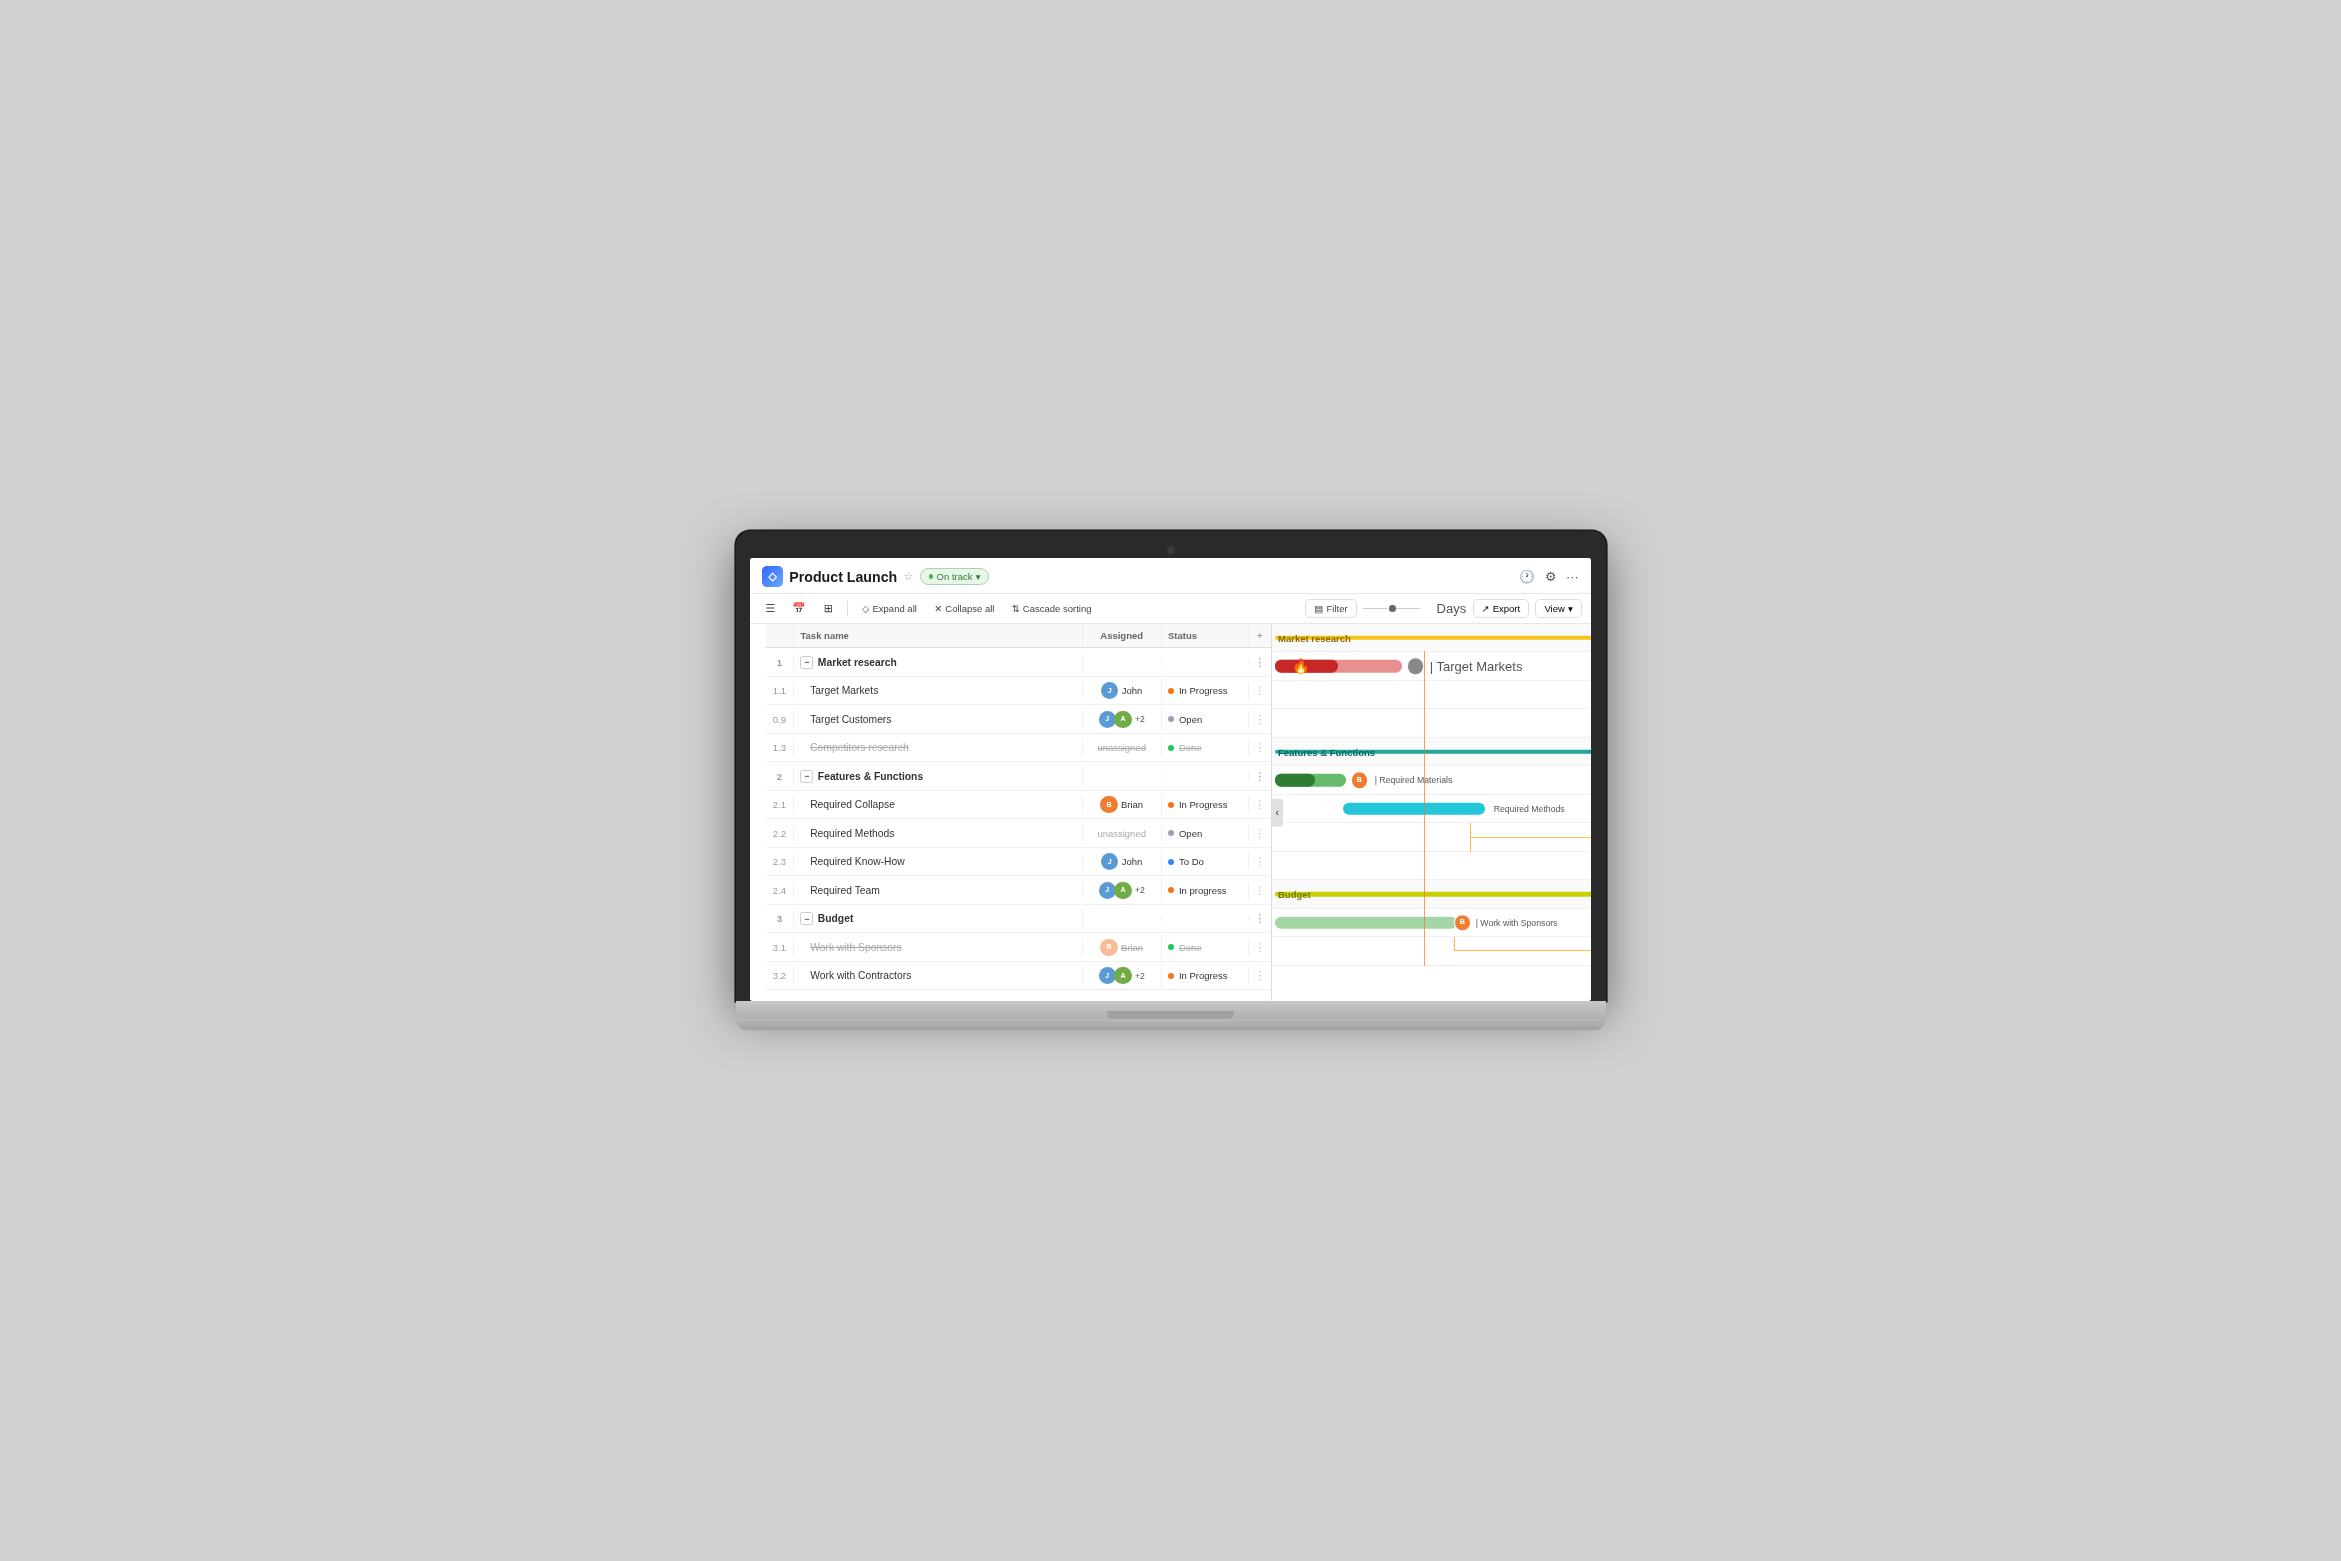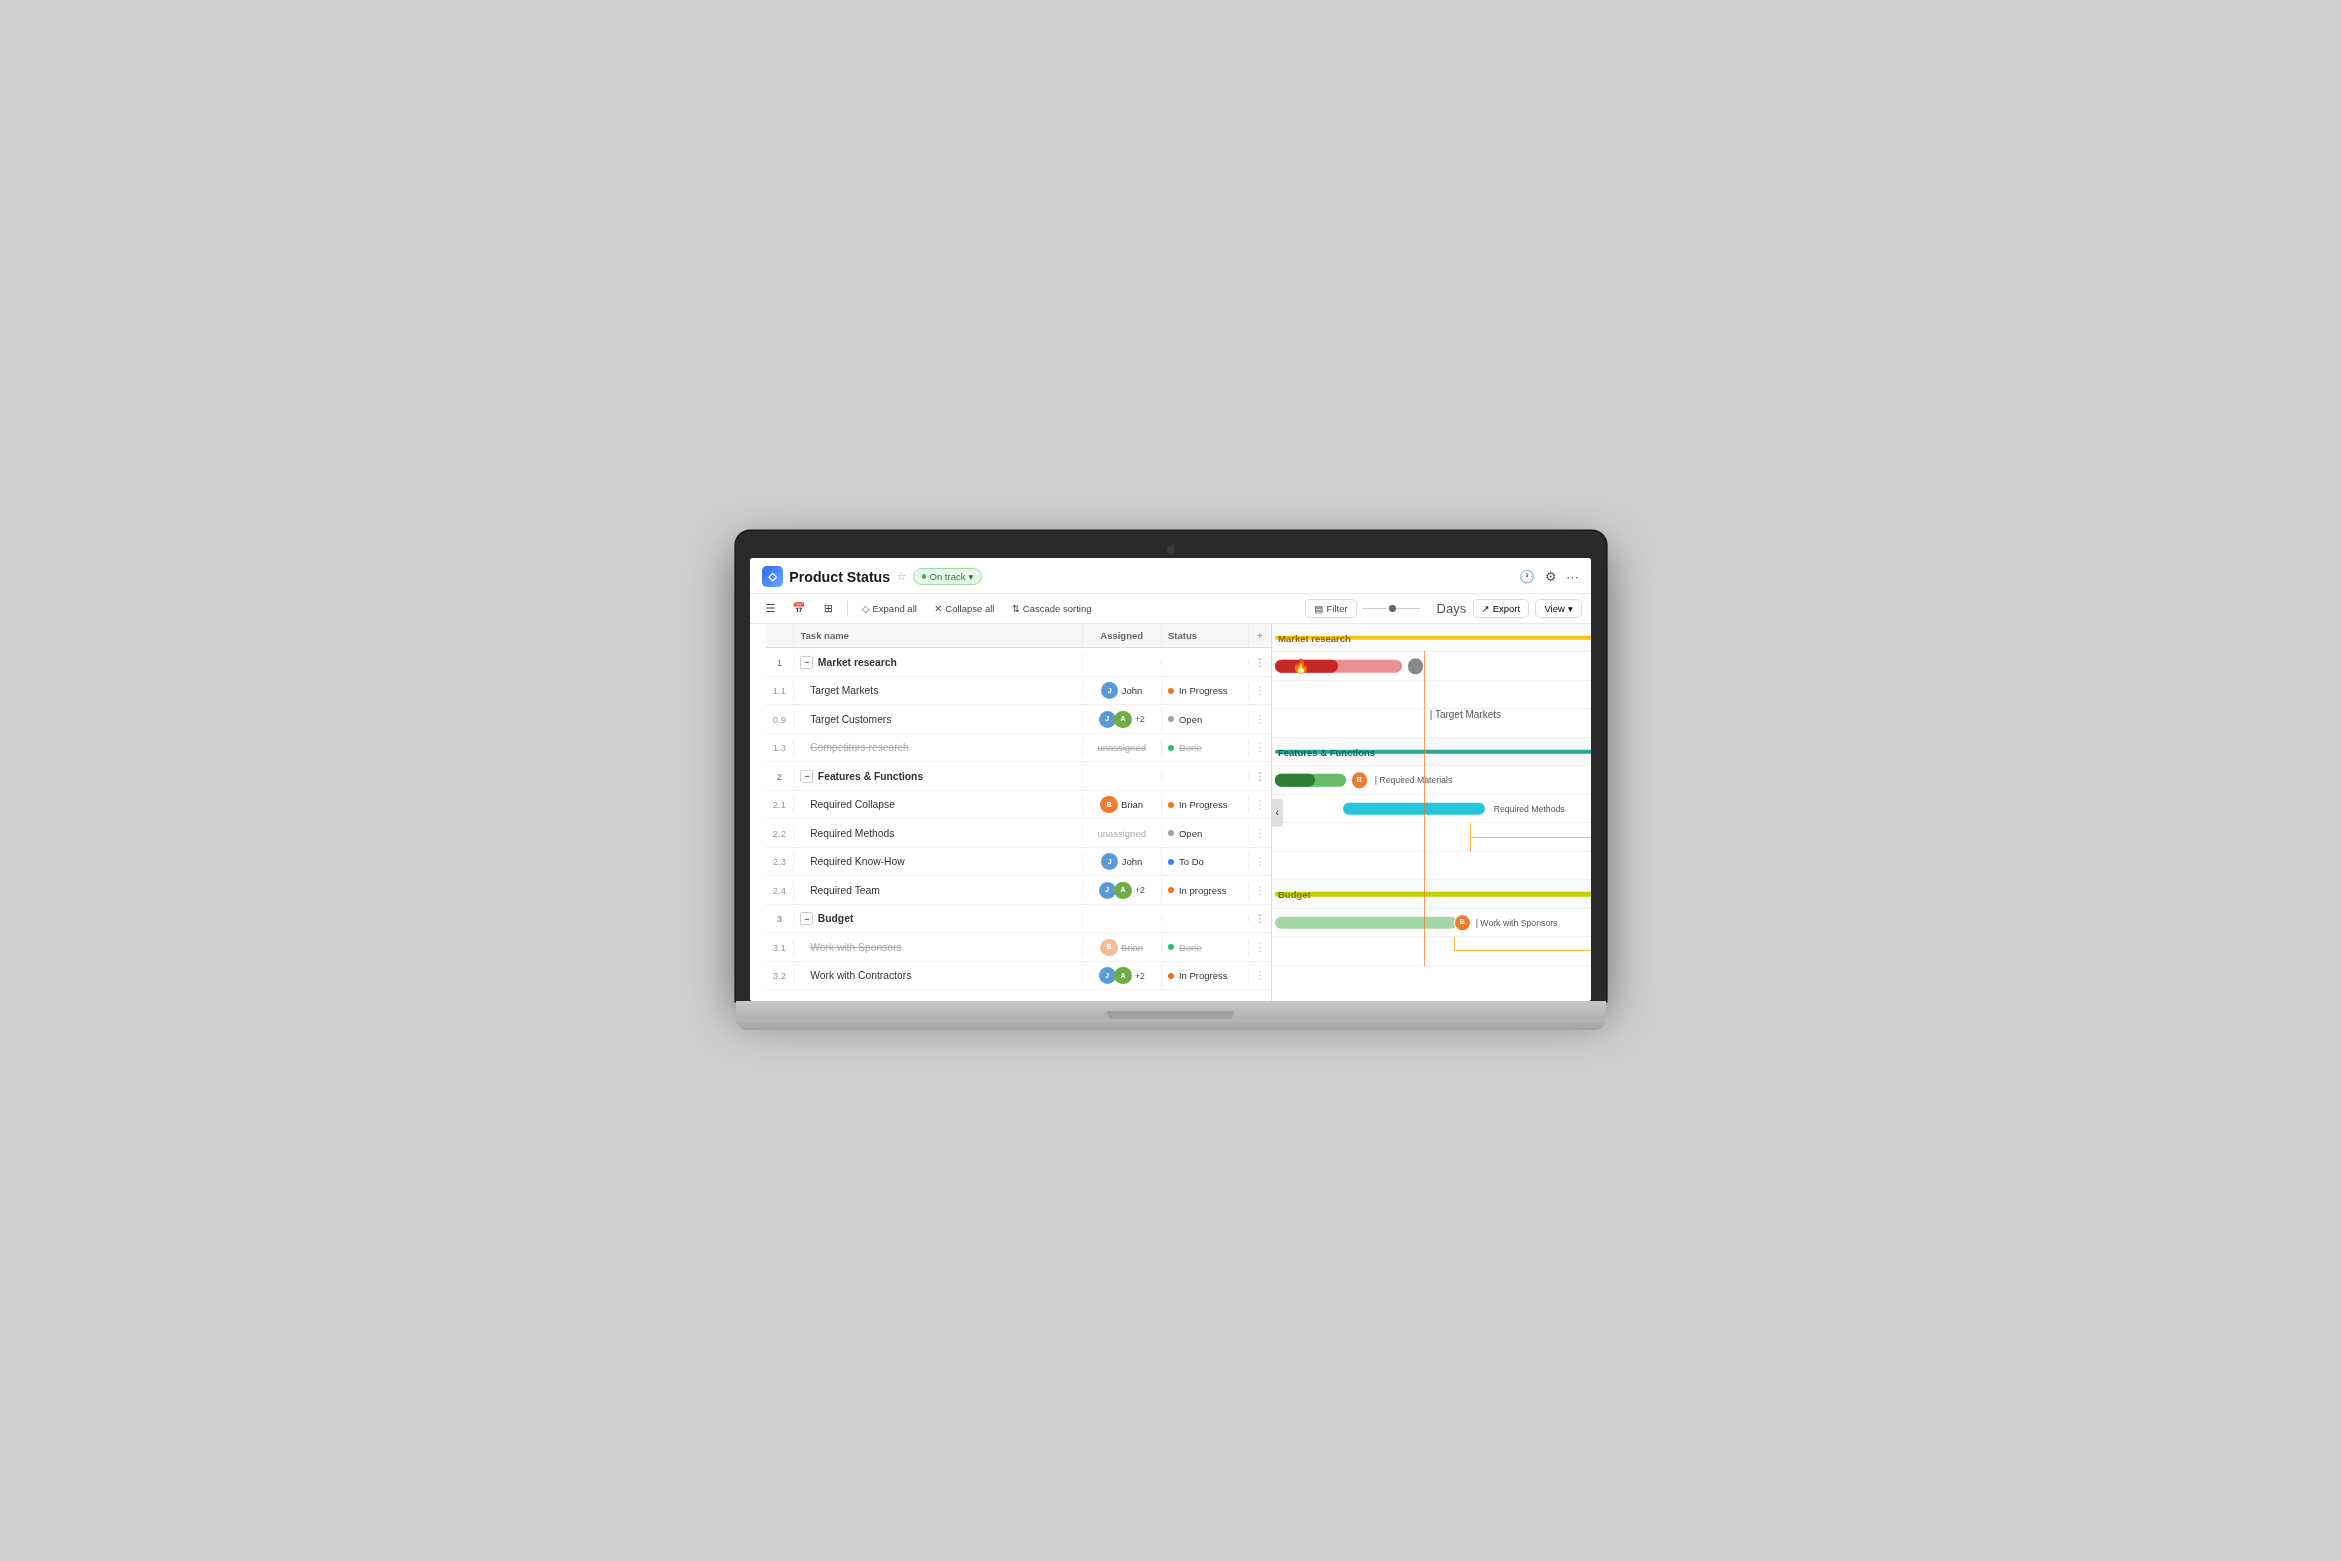--- a/index.html
+++ b/index.html
@@ -313,21 +313,21 @@
       <div class="laptop-camera"></div>
     </div>
     <div class="laptop-screen">
       <div class="app">
 
         <div class="header">
           <div class="header-top">
             <div class="app-logo">
               <span>◇</span>
             </div>
-            <span class="project-title">Product Status</span>
+            <span class="project-title">Product Launch</span>
             <span class="star-icon">☆</span>
             <div class="status-badge">
               <span class="status-dot"></span>
               <span>On track</span>
               <span>▾</span>
             </div>
             <div class="header-right">
               <span class="header-icon">🕐</span>
               <span class="header-icon">⚙</span>
               <span class="header-icon">···</span>
@@ -583,21 +583,21 @@
                 <div style="position:absolute;left:0;right:0;top:50%;transform:translateY(-50%);height:4.7px;background:#f5c518;border-radius:2.4px;margin:0 3.2px;"></div>
                 <span style="position:absolute;left:6.3px;top:50%;transform:translateY(-50%);font-size:9.5px;font-weight:700;color:#8a6a00;">Market research</span>
 
               </div>
 
               <div class="gantt-row" style="position:relative;height:28.5px;">
                 <div style="position:absolute;left:3.2px;width:127px;height:12.7px;top:50%;transform:translateY(-50%);background:#e57373;border-radius:6.3px;opacity:0.8;"></div>
                 <div style="position:absolute;left:3.2px;width:63px;height:12.7px;top:50%;transform:translateY(-50%);background:#c62828;border-radius:6.3px;"></div>
                 <span style="position:absolute;left:20.6px;top:50%;transform:translateY(-50%);font-size:14.2px;">🔥</span>
                 <div style="position:absolute;left:135px;top:50%;transform:translateY(-50%);width:17.4px;height:17.4px;border-radius:50%;background:#888;border:1.6px solid white;"></div>
-                <span style="position:absolute;left:158px;top:50%;transform:translateY(-50%);font-size:10px;color:#555;margin-top:48px;">| Target Markets</span>
+                <span style="position:absolute;left:158px;top:50%;transform:translateY(-50%);font-size:13px;color:#555;">| Target Markets</span>
               </div>
 
               <div class="gantt-row" style="position:relative;height:28.5px;">
                 
                 
                 
                 
               </div>
 
               <div class="gantt-row" style="position:relative;height:28.5px;"></div>

